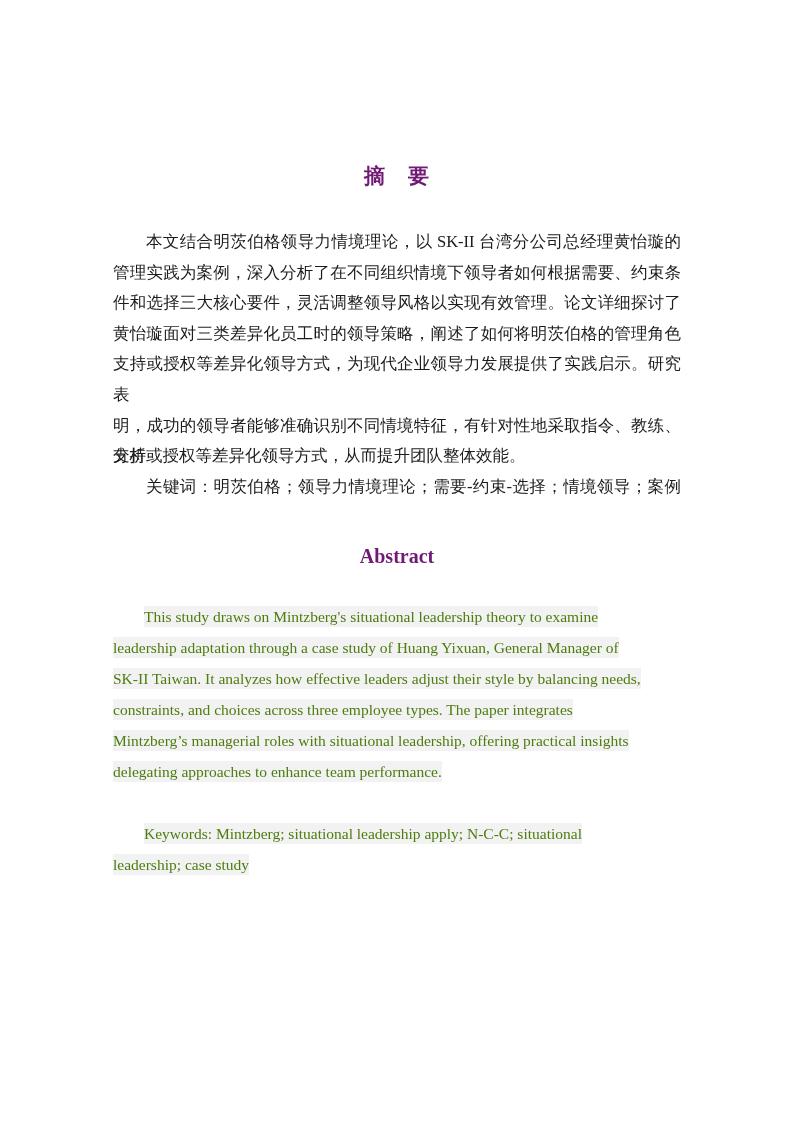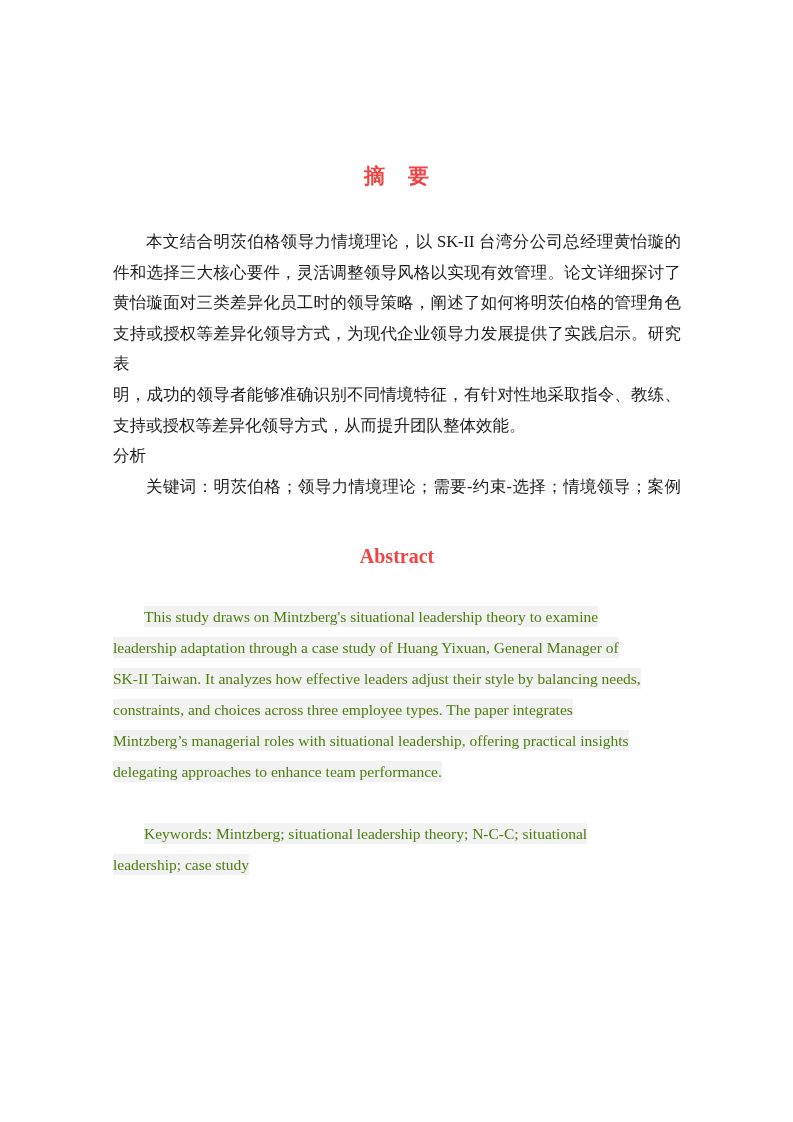--- a/index.html
+++ b/index.html
@@ -15,21 +15,21 @@
     overflow: hidden;
     font-family: "Liberation Serif", "DejaVu Serif", serif;
     color: #1c1c1c;
   }
   .section-title {
     position: absolute;
     left: 113px;
     width: 568px;
     text-align: center;
     font-weight: bold;
-    color: #ef4444;
+    color: #701a75;
   }
   #cn-title {
     top: 162px;
     font-size: 21px;
     letter-spacing: 1px;
   }
   #en-title {
     top: 545px;
     font-size: 20px;
   }
@@ -68,20 +68,21 @@
 </style>
 </head>
 <body>
 
 <div id="page">
 
   <div id="cn-title" class="section-title">摘　要</div>
 
   <div id="cn-para" class="text-block cn-block">
       <div class="line first fill">本文结合明茨伯格领导力情境理论，以 SK-II 台湾分公司总经理黄怡璇的</div>
+      <div class="line fill">管理实践为案例，深入分析了在不同组织情境下领导者如何根据需要、约束条</div>
       <div class="line fill">件和选择三大核心要件，灵活调整领导风格以实现有效管理。论文详细探讨了</div>
       <div class="line fill">黄怡璇面对三类差异化员工时的领导策略，阐述了如何将明茨伯格的管理角色</div>
       <div class="line fill">支持或授权等差异化领导方式，为现代企业领导力发展提供了实践启示。研究表</div>
       <div class="line fill">明，成功的领导者能够准确识别不同情境特征，有针对性地采取指令、教练、</div>
       <div class="line">支持或授权等差异化领导方式，从而提升团队整体效能。</div>
     </div>
 
   <div id="cn-keywords" class="text-block cn-block">
       <div class="line">分析</div>
       <div class="line first fill">关键词：明茨伯格；领导力情境理论；需要-约束-选择；情境领导；案例</div>
@@ -92,17 +93,17 @@
   <div id="en-para" class="text-block en-block">
       <div class="line first"><span class="hl">This study draws on Mintzberg's situational leadership theory to examine</span></div>
       <div class="line"><span class="hl">leadership adaptation through a case study of Huang Yixuan, General Manager of</span></div>
       <div class="line"><span class="hl">SK-II Taiwan. It analyzes how effective leaders adjust their style by balancing needs,</span></div>
       <div class="line"><span class="hl">constraints, and choices across three employee types. The paper integrates</span></div>
       <div class="line"><span class="hl">Mintzberg’s managerial roles with situational leadership, offering practical insights</span></div>
       <div class="line"><span class="hl">delegating approaches to enhance team performance.</span></div>
     </div>
 
   <div id="en-keywords" class="text-block en-block">
-      <div class="line first"><span class="hl">Keywords: Mintzberg; situational leadership theory; N-C-C; situational</span></div>
+      <div class="line first"><span class="hl">Keywords: Mintzberg; situational leadership apply; N-C-C; situational</span></div>
       <div class="line"><span class="hl">leadership; case study</span></div>
     </div>
 
 </div>
 
 </body></html>

